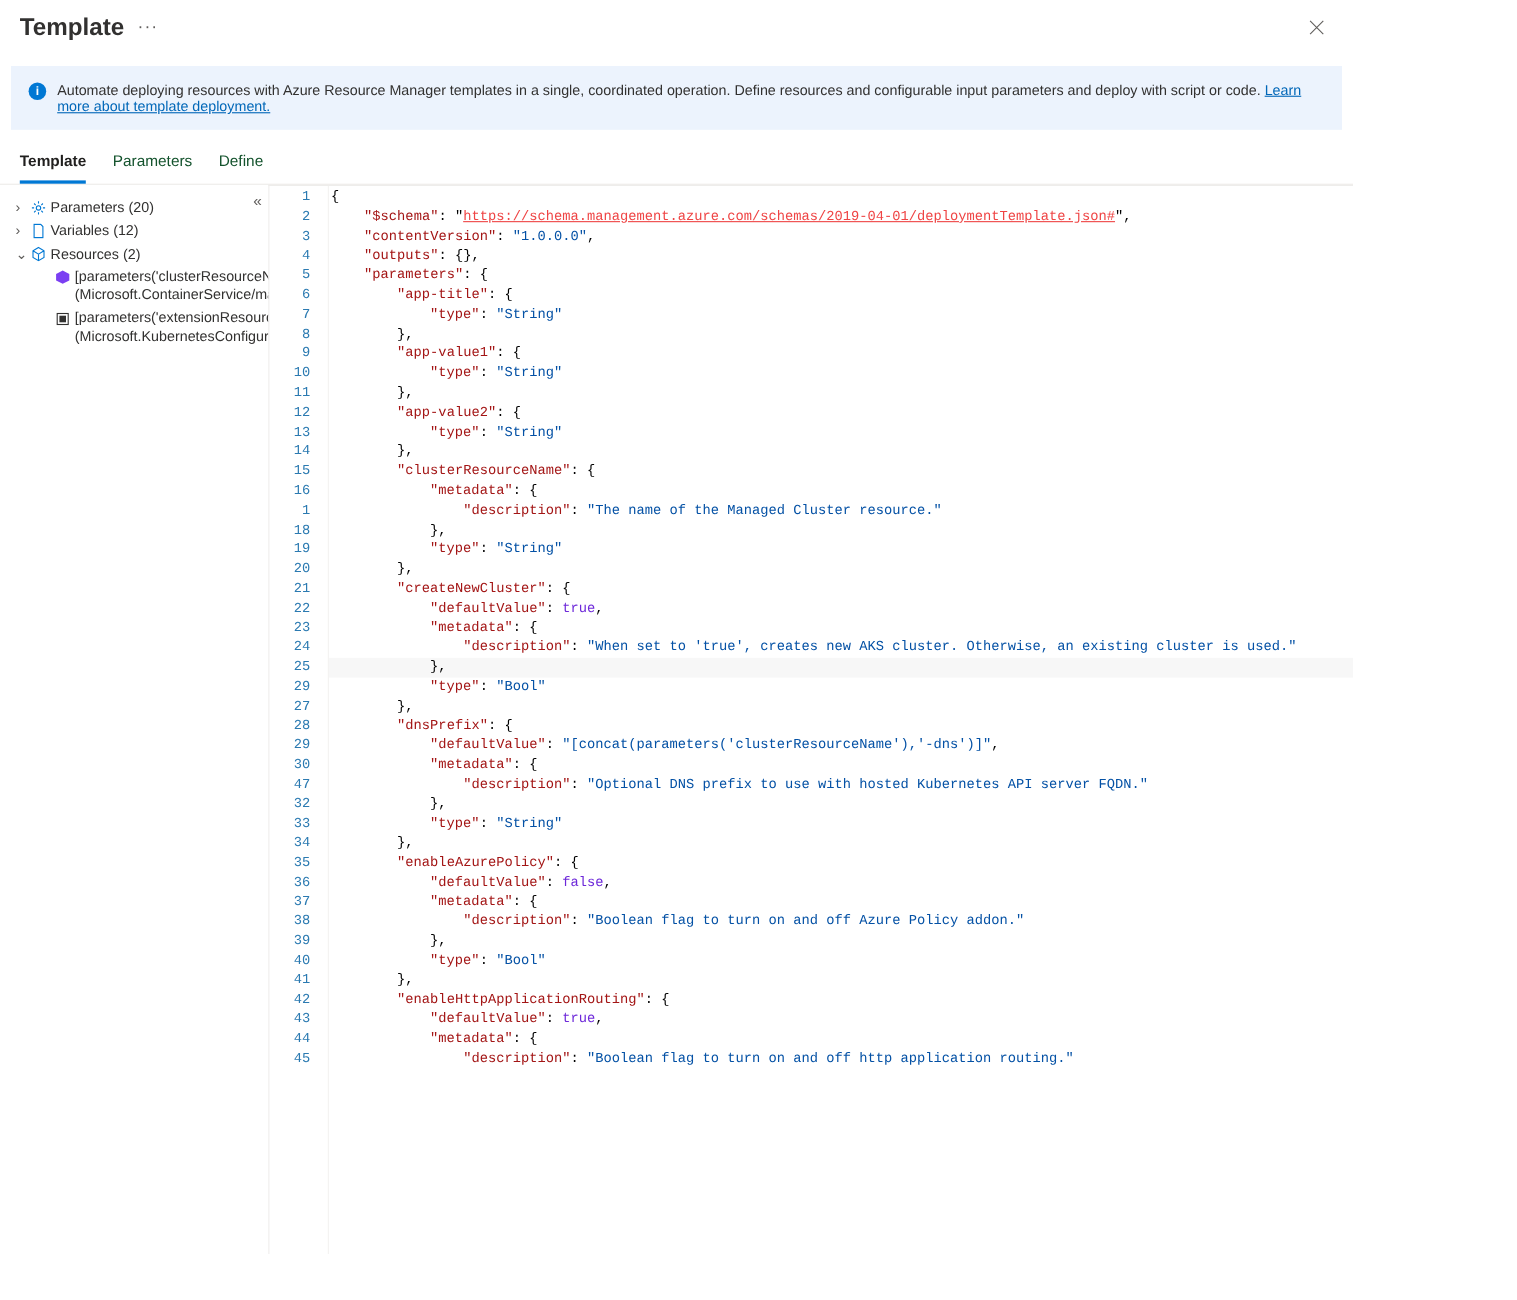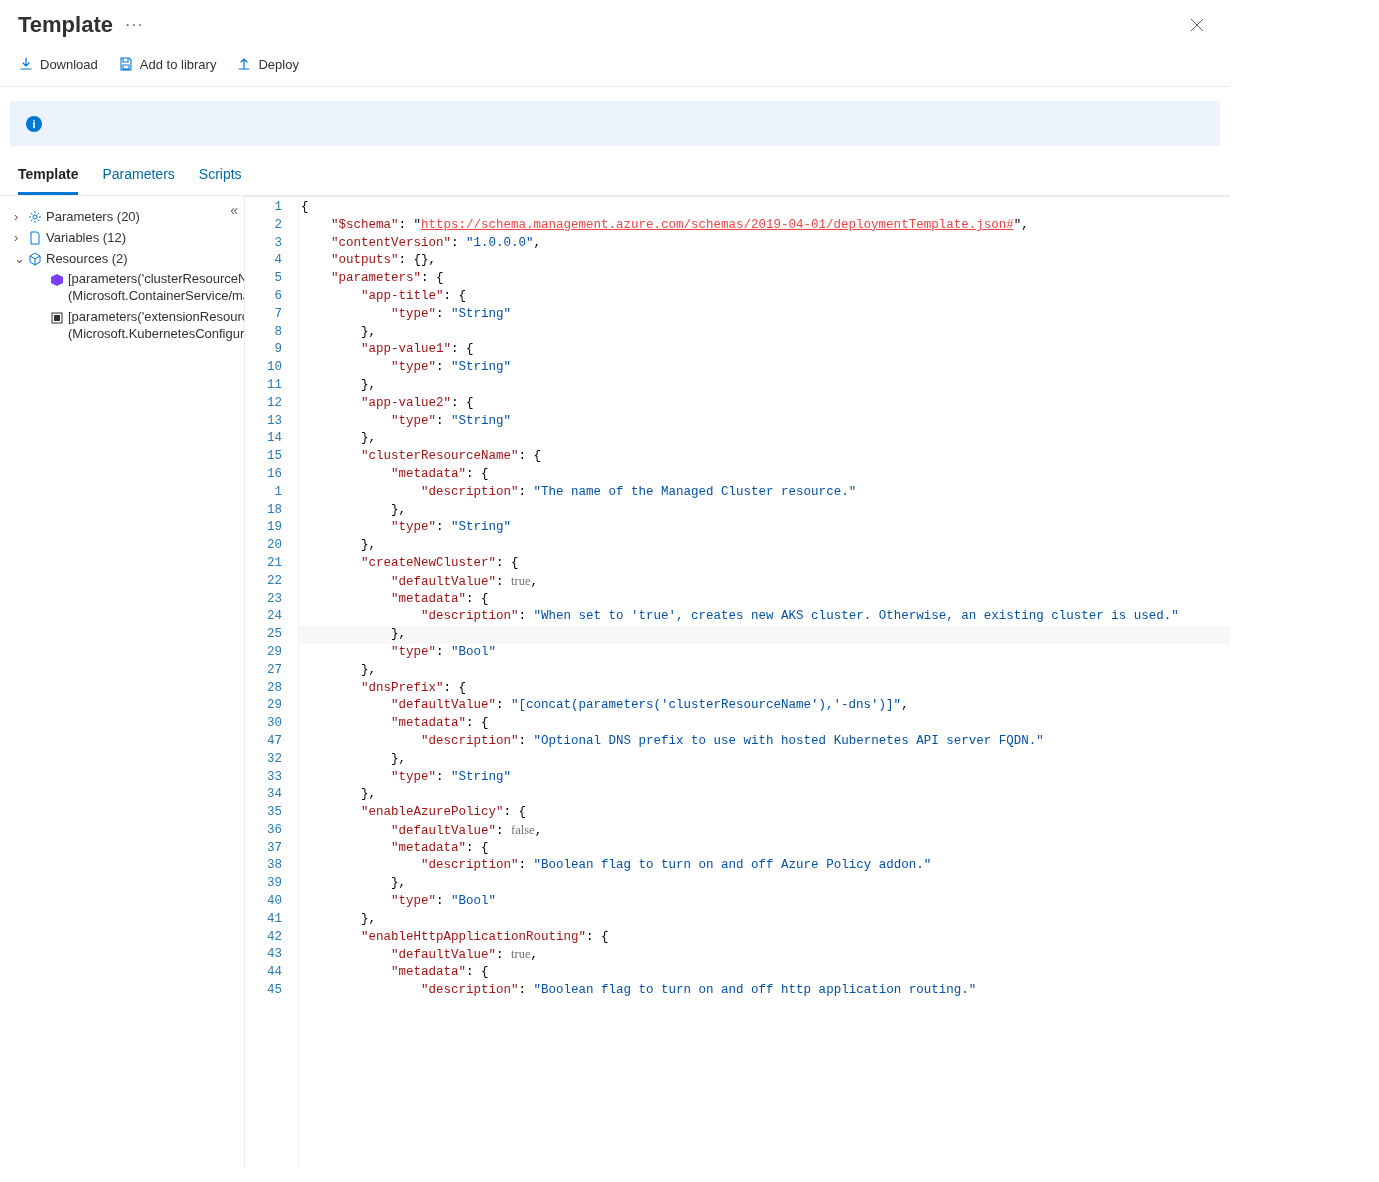--- a/index.html
+++ b/index.html
@@ -49,21 +49,21 @@
     font-size:11px; font-weight:bold; flex-shrink:0; margin-top:1px;
   }
   .info-text a { color:#0067b8; text-decoration:underline; }
   .tabs {
     display:flex; gap:24px;
     padding: 20px 18px 0 18px;
     border-bottom: 1px solid #edebe9;
   }
   .tab {
     padding-bottom: 10px; cursor:pointer;
-    font-size:14px; color:#0369a1;
+    font-size:14px; color:#14532d;
   }
   .tab.active {
     border-bottom: 3px solid #0078d4;
     font-weight:600; color:#201f1e;
   }
   .main {
     display:flex; height: calc(1182px - 210px);
   }
   .sidebar {
     width: 244px; padding: 10px 0 0 14px;
@@ -106,74 +106,51 @@
   .code {
     flex:1; white-space:pre;
     line-height:17.8px; padding-top:2px;
     color:#000; overflow:hidden;
     position:relative;
   }
   .code .line { height:17.8px; display:block; padding-left:2px;}
   .tok-key   { color:#a31515; }
   .tok-str   { color:#0451a5; }
   .tok-url   { color:#ef4444; text-decoration:underline;}
-  .tok-bool  { color:#737373;font-family:Liberation Serif, serif; }
+  .tok-bool  { color:#6d28d9; }
   .hl-line { background:#f7f7f7;}
   svg { display:block; }
 </style>
 </head>
 <body>
 
 <div class="container">
 
   <div class="header">
     <div class="title">Template</div>
     <div class="more-dots">···</div>
     <div class="close-x">
       <svg width="14" height="14" viewBox="0 0 14 14">
           <path d="M1 1 L13 13 M13 1 L1 13" stroke="#605e5c" stroke-width="1" fill="none"></path>
         </svg>
     </div>
   </div>
 
-  <div class="toolbar">
-    <div class="tool-item">
-      <span class="tool-icon">
-        <svg viewBox="0 0 16 16">
-            <path d="M8 2 v8 M5 7 l3 3 l3 -3 M3 13 h10" stroke="#0078d4" stroke-width="1.2" fill="none" stroke-linecap="round"></path>
-          </svg>
-      </span>
-      <span>Download</span>
-    </div>
-    <div class="tool-item">
-      <span class="tool-icon">
-        <svg viewBox="0 0 16 16">
-            <path d="M3 2 h8 l2 2 v10 h-10 z M5 2 v4 h5 v-4 M5 9 h6 v4 h-6 z" stroke="#0078d4" stroke-width="1.1" fill="none"></path>
-          </svg>
-      </span>
-      <span>Add to library</span>
-    </div>
-    <div class="tool-item">
-      <span class="tool-icon">
-        <svg viewBox="0 0 16 16">
-            <path d="M8 12 v-9 M5 6 l3 -3 l3 3 M3 13 h10" stroke="#0078d4" stroke-width="1.2" fill="none" stroke-linecap="round"></path>
-          </svg>
-      </span>
-      <span>Deploy</span>
-    </div>
-  </div>
 
   <div class="info-bar">
     <div class="info-icon">i</div>
+    <div class="info-text">
+      <span>Automate deploying resources with Azure Resource Manager templates in a single, coordinated operation. Define resources and configurable input parameters and deploy with script or code. </span><a href="#">Learn more about template deployment.</a>
+    </div>
   </div>
 
   <div class="tabs">
     <div class="tab active">Template</div>
     <div class="tab">Parameters</div>
-    <div class="tab">Scripts</div>
+    <div class="tab">Define</div>
   </div>
 
   <div class="main">
     <div class="sidebar">
       <div class="collapse">«</div>
 
       <div class="tree-node">
         <span class="chev">›</span>
         <span class="ticon">
           <svg width="14" height="14" viewBox="0 0 14 14">

